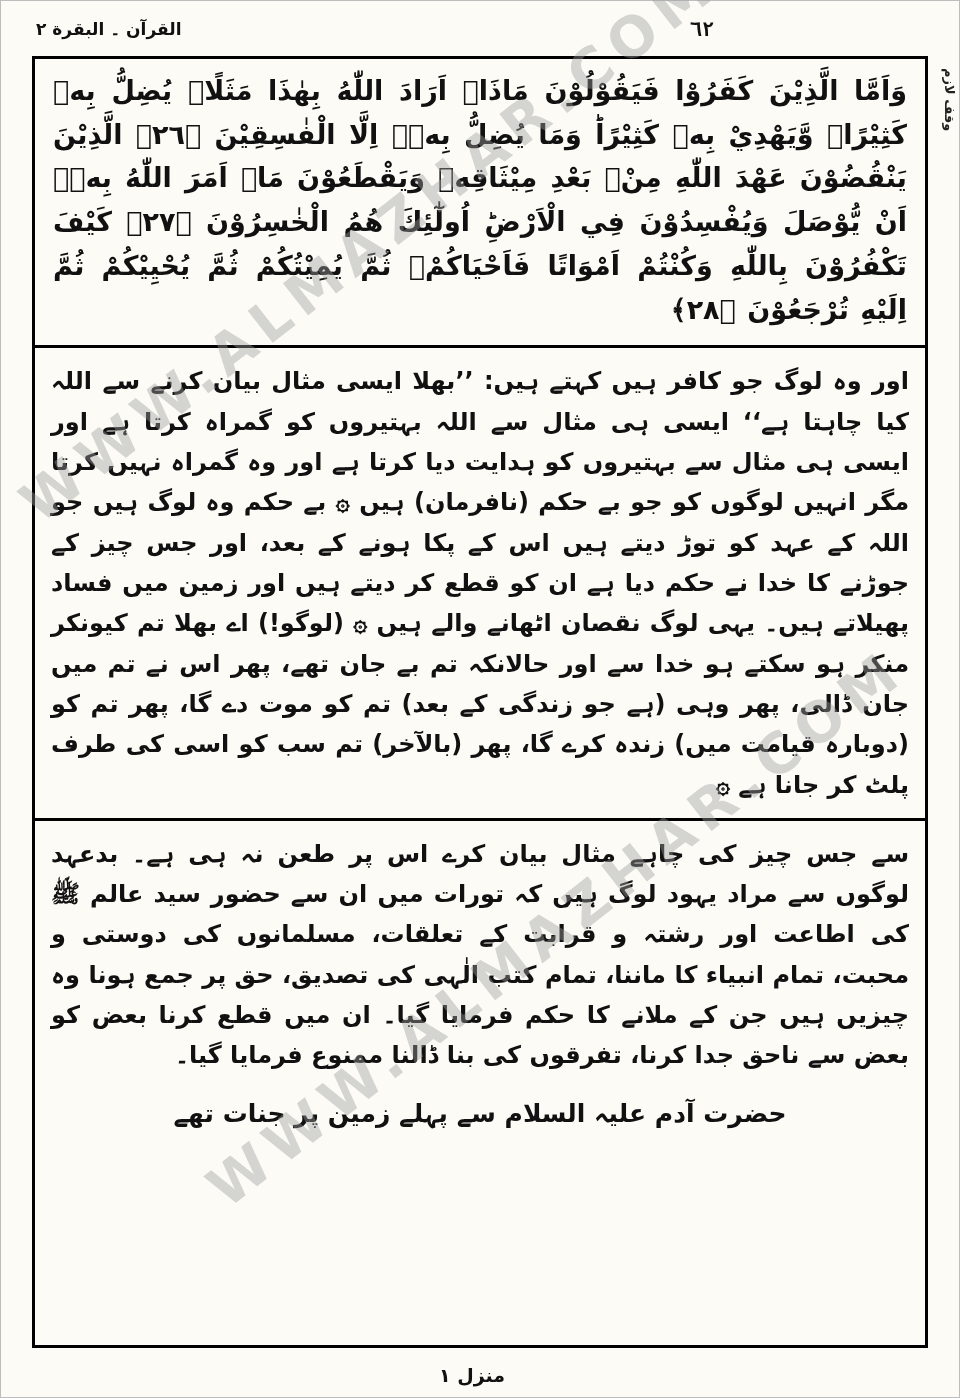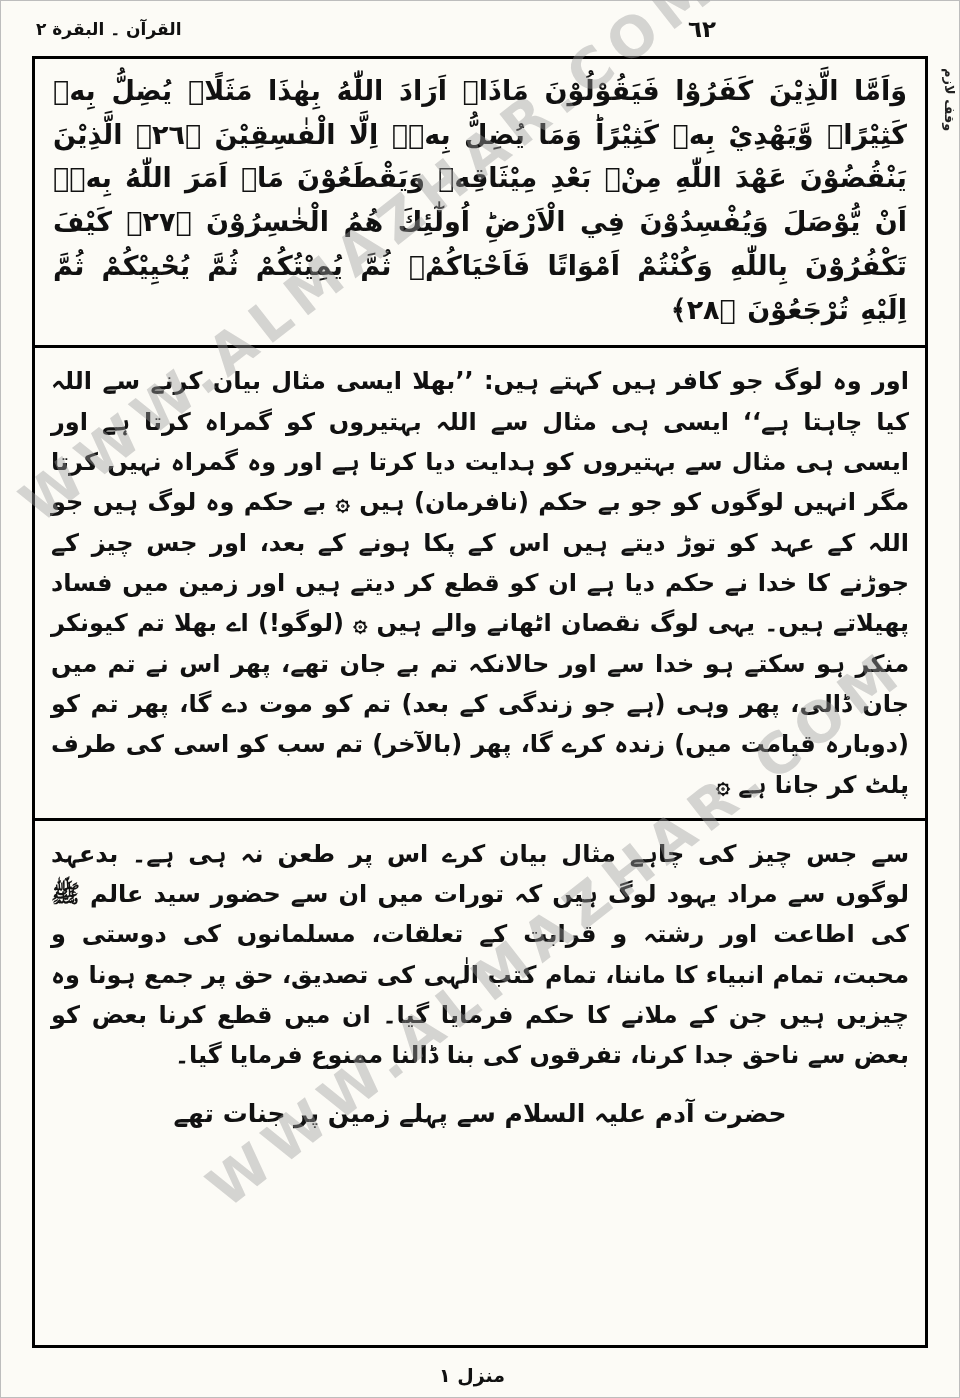--- a/index.html
+++ b/index.html
@@ -31,21 +31,21 @@
     direction: ltr;
     align-items: center;
   }
   .page-header .hdr {
     flex: 1;
     font-weight: bold;
     direction: rtl;
     white-space: nowrap;
   }
   .hdr-left  { text-align: left;  font-size: 17px; }
-  .hdr-center{ text-align: center;font-size: 23px; }
+  .hdr-center{ text-align: center;font-size: 20px; font-family: Liberation Mono, monospace; }
   .hdr-right { text-align: right; font-size: 19px; }
 
   
   .margin-note {
     position: absolute;
     top: 68px;
     right: 3px;
     writing-mode: vertical-rl;
     font-size: 13px;
     font-weight: bold;

